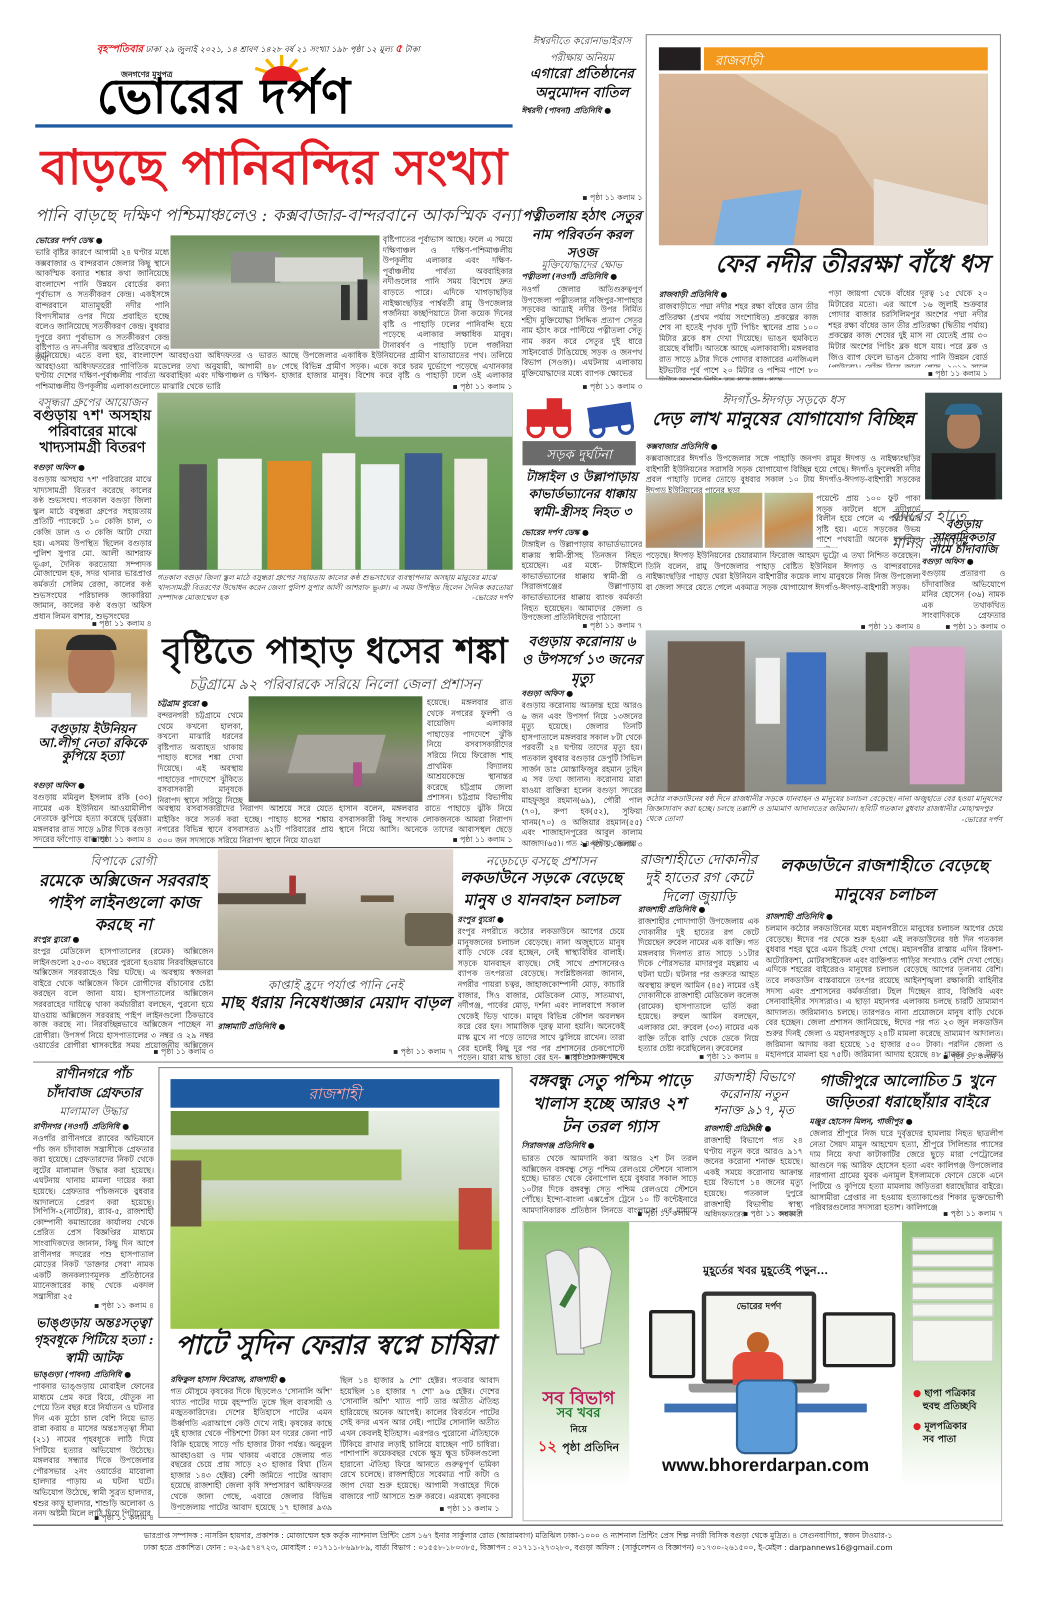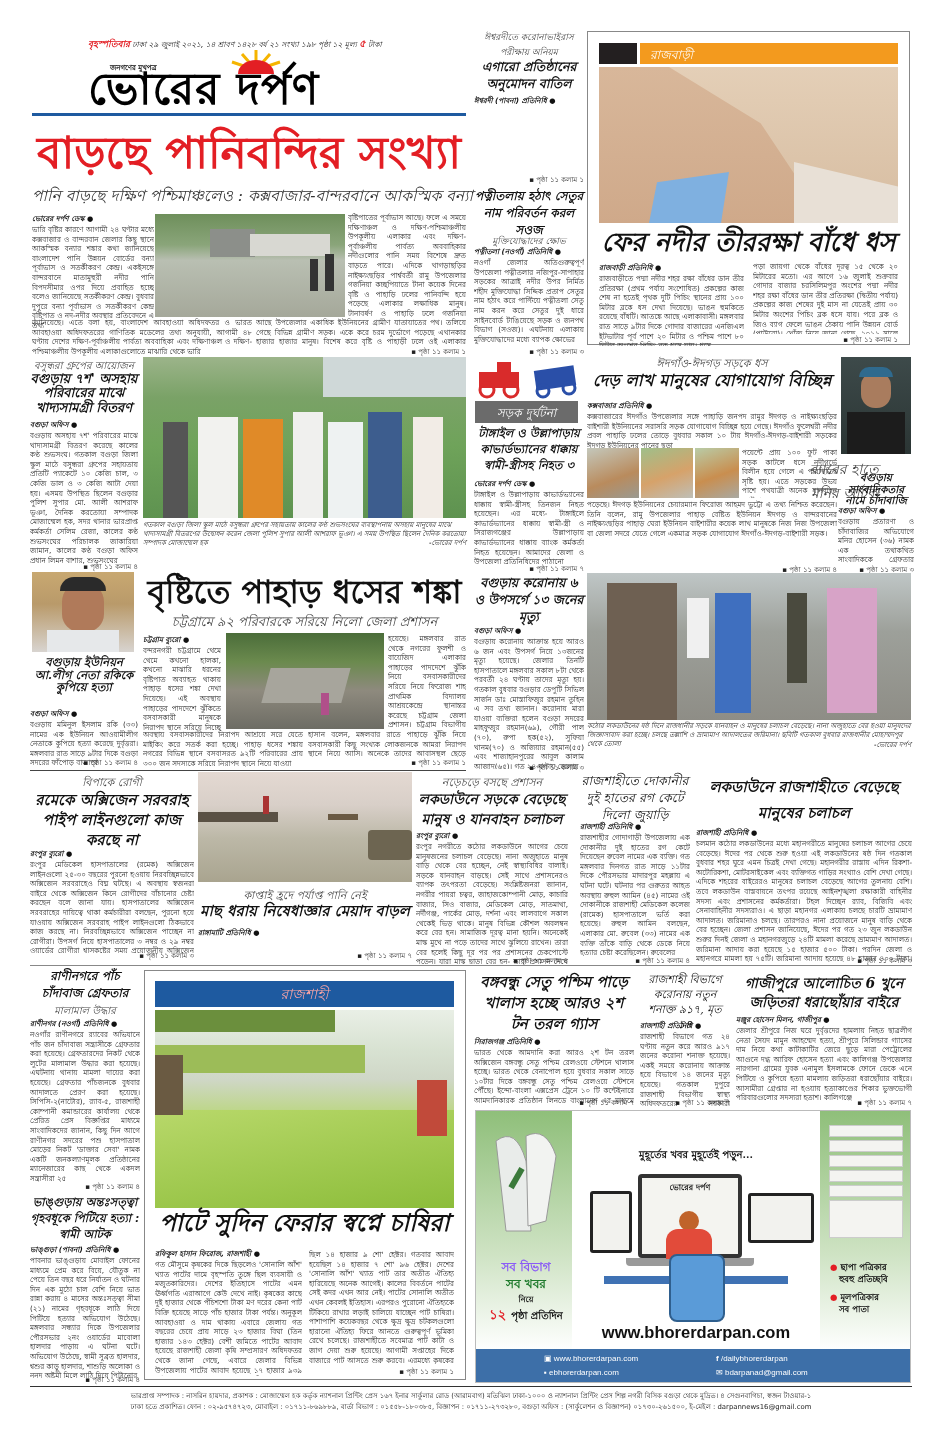--- a/index.html
+++ b/index.html
@@ -52,21 +52,21 @@
   <div style="position:absolute;left:95px;top:20px;width:80px;height:22px;background:#d8d8d2"></div>
   <div style="position:absolute;left:155px;top:45px;width:8px;height:32px;background:#333"></div>
   <div style="position:absolute;left:170px;top:40px;width:9px;height:37px;background:#333"></div>
 </div>
 <div class="abs body-text" style="left:348px;top:213px;width:118px;height:106px">বৃষ্টিপাতের পূর্বাভাস আছে। ফলে এ সময়ে দক্ষিণাঞ্চল ও দক্ষিণ-পশ্চিমাঞ্চলীয় উপকূলীয় এলাকার এবং দক্ষিণ-পূর্বাঞ্চলীয় পার্বত্য অববাহিকার নদীগুলোর পানি সময় বিশেষে দ্রুত বাড়তে পারে। এদিকে খাগড়াছড়ির নাইক্ষ্যংছড়ির পার্শ্ববর্তী রামু উপজেলার গর্জনিয়া কচ্ছপিয়াতে টানা কয়েক দিনের বৃষ্টি ও পাহাড়ি ঢলের পানিবন্দি হয়ে পড়েছে এলাকার লক্ষাধিক মানুষ। টানাবর্ষণ ও পাহাড়ি ঢলে গর্জনিয়া কচ্ছপিয়ার নিম্ন এলাকা তলিয়ে গেছে। ডুবে</div>
 <div class="abs body-text" style="left:32px;top:318px;width:220px;height:38px">জানিয়েছে। এতে বলা হয়, বাংলাদেশ আবহাওয়া অধিদফতর ও ভারত আবহাওয়া অধিদফতরের গাণিতিক মডেলের তথ্য অনুযায়ী, আগামী ৪৮ ঘণ্টায় দেশের দক্ষিণ-পূর্বাঞ্চলীয় পার্বত্য অববাহিকা এবং দক্ষিণাঞ্চল ও দক্ষিণ-পশ্চিমাঞ্চলীয় উপকূলীয় এলাকাগুলোতে মাঝারি থেকে ভারি</div>
 <div class="abs body-text" style="left:256px;top:318px;width:210px;height:28px">আছে উপজেলার একাধিক ইউনিয়নের গ্রামীণ যাতায়াতের পথ। তলিয়ে গেছে বিভিন্ন গ্রামীণ সড়ক। একে করে চরম দুর্ভোগে পড়েছে এখানকার হাজার হাজার মানুষ। বিশেষ করে বৃষ্টি ও পাহাড়ী ঢলে ওই এলাকার নিম্নাঞ্চল কচ্ছপিয়া ইউনিয়নের তিতার পাড়া।</div>
 <div class="abs jump" style="left:380px;top:346px;width:86px">▪ পৃষ্ঠা ১১ কলাম ১</div>
 
 <div class="abs kicker" style="left:30px;top:358px;width:108px;font-size:10px">বসুন্ধরা গ্রুপের আয়োজন</div>
-<div class="abs hl" style="left:30px;top:372px;width:108px;font-size:13px;font-style:italic">বগুড়ায় ৭শ' অসহায় পরিবারের মাঝে খাদ্যসামগ্রী বিতরণ</div>
+<div class="abs hl" style="left:30px;top:372px;width:108px;font-size:13px;">বগুড়ায় ৭শ' অসহায় পরিবারের মাঝে খাদ্যসামগ্রী বিতরণ</div>
 <div class="abs" style="left:30px;top:419px;width:108px">
   <div class="dateline">বগুড়া অফিস ●</div>
   <div class="body-text" style="height:134px">বগুড়ায় অসহায় ৭শ' পরিবারের মাঝে খাদ্যসামগ্রী বিতরণ করেছে কালের কণ্ঠ শুভসংঘ। গতকাল বগুড়া জিলা স্কুল মাঠে বসুন্ধরা গ্রুপের সহায়তায় প্রতিটি প্যাকেটে ১০ কেজি চাল, ৩ কেজি ডাল ও ৩ কেজি আটা দেয়া হয়। এসময় উপস্থিত ছিলেন বগুড়ার পুলিশ সুপার মো. আলী আশরাফ ভূঞা, দৈনিক করতোয়া সম্পাদক মোজাম্মেল হক, সদর থানার ভারপ্রাপ্ত কর্মকর্তা সেলিম রেজা, কালের কণ্ঠ শুভসংঘের পরিচালক জাকারিয়া জামান, কালের কণ্ঠ বগুড়া অফিস প্রধান লিমন বাশার, শুভসংঘের</div>
 </div>
 <div class="abs jump" style="left:60px;top:561px;width:78px">▪ পৃষ্ঠা ১১ কলাম ৪</div>
 <div class="abs photo" style="left:143px;top:357px;width:323px;height:161px;background:linear-gradient(180deg,#9cb48a 0%,#7aa267 25%,#6fa35a 55%,#5e9250 100%)">
   <div style="position:absolute;left:180px;top:0;width:143px;height:40px;background:#cfd8d8"></div>
   <div style="position:absolute;left:20px;top:65px;width:25px;height:96px;background:#555"></div>
   <div style="position:absolute;left:55px;top:60px;width:40px;height:101px;background:#f2f2ef"></div>
   <div style="position:absolute;left:100px;top:62px;width:40px;height:99px;background:#e08a28"></div>
@@ -182,21 +182,21 @@
 <div class="abs box" style="left:587px;top:31px;width:323px;height:314px"></div>
 <div class="abs" style="left:599px;top:43px;width:38px;height:21px;background:#231f20"></div>
 <div class="abs" style="left:640px;top:43px;width:258px;height:21px;background:#f39a1e;padding-left:10px;line-height:21px">
   <span style="color:#fff;font-family:'DejaVu Serif',serif;font-style:italic;font-size:12px">রাজবাড়ী</span>
 </div>
 <div class="abs photo" style="left:599px;top:67px;width:299px;height:156px;background:linear-gradient(180deg,#d8b79a 0%,#cfa98a 100%)">
   <div style="position:absolute;left:70px;top:0;width:229px;height:125px;background:linear-gradient(180deg,#e4cfb7,#d9c0a5);clip-path:polygon(0 0,100% 0,100% 100%,60% 100%,40% 45%)"></div>
   <div style="position:absolute;left:50px;top:105px;width:80px;height:51px;background:#7fb0e0;clip-path:polygon(10% 20%,100% 0,90% 100%,0 100%)"></div>
   <div style="position:absolute;left:195px;top:95px;width:104px;height:61px;background:#e8e0d6;clip-path:polygon(0 0,100% 40%,100% 100%,0 100%)"></div>
 </div>
-<div class="abs hl" style="left:599px;top:228px;width:299px;font-size:26px;font-style:italic">ফের নদীর তীররক্ষা বাঁধে ধস</div>
+<div class="abs hl" style="left:625px;top:228px;width:299px;font-size:22px;font-style:italic">ফের নদীর তীররক্ষা বাঁধে ধস</div>
 <div class="abs" style="left:599px;top:262px;width:145px">
   <div class="dateline">রাজবাড়ী প্রতিনিধি ●</div>
   <div class="body-text" style="height:72px">রাজবাড়ীতে পদ্মা নদীর শহর রক্ষা বাঁধের ডান তীর প্রতিরক্ষা (প্রথম পর্যায় সংশোধিত) প্রকল্পের কাজ শেষ না হতেই পৃথক দুটি পিচিং স্থানের প্রায় ১০০ মিটার ব্লকে ধস দেখা দিয়েছে। ভাঙন হুমকিতে রয়েছে বাঁধটি। আতঙ্কে আছে এলাকাবাসী। মঙ্গলবার রাত সাড়ে ৯টার দিকে গোদার বাজারের এনজিএল ইটভাটার পূর্ব পাশে ২০ মিটার ও পশ্চিম পাশে ৮০ মিটার অংশের পিচিং ব্লক ধসে যায়। ধসে</div>
 </div>
 <div class="abs body-text" style="left:753px;top:262px;width:145px;height:72px">পড়া জায়গা থেকে বাঁধের দূরত্ব ১৫ থেকে ২০ মিটারের মতো। এর আগে ১৬ জুলাই শুক্রবার গোদার বাজার চরসিলিমপুর অংশের পদ্মা নদীর শহর রক্ষা বাঁধের ডান তীর প্রতিরক্ষা (দ্বিতীয় পর্যায়) প্রকল্পের কাজ শেষের দুই মাস না যেতেই প্রায় ৩০ মিটার অংশের পিচিং ব্লক ধসে যায়। পরে ব্লক ও জিও ব্যাগ ফেলে ভাঙন ঠেকায় পানি উন্নয়ন বোর্ড (পাউবো)। খোঁজ নিয়ে জানা গেছে, ২০১৯ সালে জুলাইতে শুরু হওয়া</div>
 <div class="abs jump" style="left:820px;top:334px;width:78px">▪ পৃষ্ঠা ১১ কলাম ১</div>
 
 <div class="abs kicker" style="left:587px;top:355px;width:250px;font-size:11px">ঈদগাঁও-ঈদগড় সড়কে ধস</div>
 <div class="abs hl" style="left:587px;top:372px;width:250px;font-size:16.5px;font-style:italic;white-space:nowrap">দেড় লাখ মানুষের যোগাযোগ বিচ্ছিন্ন</div>
 <div class="abs" style="left:587px;top:400px;width:250px">
@@ -290,36 +290,36 @@
 </div>
 <div class="abs jump" style="left:560px;top:1097px;width:74px">▪ পৃষ্ঠা ১১ কলাম ৭</div>
 
 <div class="abs hl" style="left:640px;top:972px;width:90px;font-size:11px;font-style:italic;font-weight:normal;line-height:15px">রাজশাহী বিভাগে করোনায় নতুন শনাক্ত ৯১৭, মৃত ১৪</div>
 <div class="abs" style="left:640px;top:1020px;width:90px">
   <div class="dateline">রাজশাহী প্রতিনিধি ●</div>
   <div class="body-text" style="height:74px">রাজশাহী বিভাগে গত ২৪ ঘণ্টায় নতুন করে আরও ৯১৭ জনের করোনা শনাক্ত হয়েছে। একই সময়ে করোনায় আক্রান্ত হয়ে বিভাগে ১৪ জনের মৃত্যু হয়েছে। গতকাল দুপুরে রাজশাহী বিভাগীয় স্বাস্থ্য অধিদফতরের সহকারী পরিচালক নাজমা আক্তার স্বাক্ষরিত প্রতিবেদন</div>
 </div>
 <div class="abs jump" style="left:655px;top:1097px;width:75px">▪ পৃষ্ঠা ১১ কলাম ৭</div>
 
-<div class="abs hl" style="left:736px;top:974px;width:176px;font-size:14px;font-style:italic;line-height:19px">গাজীপুরে আলোচিত 6 খুনে জড়িতরা ধরাছোঁয়ার বাইরে</div>
+<div class="abs hl" style="left:736px;top:974px;width:176px;font-size:14px;font-style:italic;line-height:19px">গাজীপুরে আলোচিত 5 খুনে জড়িতরা ধরাছোঁয়ার বাইরে</div>
 <div class="abs" style="left:736px;top:1014px;width:176px">
   <div class="dateline">মঞ্জুর হোসেন মিলন, গাজীপুর ●</div>
   <div class="body-text" style="height:82px">জেলার শ্রীপুরে নিজ ঘরে দুর্বৃত্তদের হামলায় নিহত ছাত্রলীগ নেতা সৈয়দ মামুন আহম্মেদ হত্যা, শ্রীপুরে সিলিন্ডার গ্যাসের দাম নিয়ে কথা কাটাকাটির জেরে ছুড়ে মারা পেট্রোলের আগুনে দগ্ধ আরিফ হোসেন হত্যা এবং কালিগঞ্জ উপজেলার নারগানা গ্রামের যুবক এনামুল ইসলামকে ফোনে ডেকে এনে পিটিয়ে ও কুপিয়ে হত্যা মামলায় জড়িতরা ধরাছোঁয়ার বাইরে। আসামীরা গ্রেপ্তার না হওয়ায় হত্যাকাণ্ডের শিকার ভুক্তভোগী পরিবারগুলোর সদস্যরা হতাশ। কালিগঞ্জে</div>
 </div>
 <div class="abs jump" style="left:830px;top:1097px;width:82px">▪ পৃষ্ঠা ১১ কলাম ৭</div>
 
 <div class="abs" style="left:475px;top:1110px;width:436px;height:273px;background:#fff;border:1px solid #bbb;overflow:hidden">
 
   <div style="position:absolute;left:0;top:0;width:96px;height:240px;background:linear-gradient(180deg,#8fbf7a 0%,#cfe3c4 60%,#ffffff 100%)"></div>
   <svg width="80" height="120" viewBox="0 0 80 120" style="position:absolute;left:10px;top:10px">
     <path d="M10 20 Q30 5 40 40 L45 110 L20 110 Z" fill="#e9ecea" stroke="#9a9a9a"></path>
     <path d="M40 15 Q60 5 70 35 L60 100 L42 105 Z" fill="#f2f3f1" stroke="#9a9a9a"></path>
     <rect x="20" y="55" width="22" height="6" fill="#3b7a3b" transform="rotate(-60 30 58)"></rect>
   </svg>
-  <div style="position:absolute;left:8px;top:147px;width:84px;text-align:center;font-family:'DejaVu Serif',serif;font-weight:bold;font-size:12px;color:#8b5cf6">সব বিভাগ</div>
+  <div style="position:absolute;left:8px;top:147px;width:84px;text-align:center;font-family:'DejaVu Serif',serif;font-weight:bold;font-size:16px;color:#be185d">সব বিভাগ</div>
   <div style="position:absolute;left:8px;top:164px;width:84px;text-align:center;font-family:'DejaVu Serif',serif;font-weight:bold;font-size:12px;color:#1e7a2c">সব খবর</div>
   <div style="position:absolute;left:8px;top:182px;width:84px;text-align:center;font-size:8px;font-weight:bold">নিয়ে</div>
   <div style="position:absolute;left:8px;top:193px;width:84px;text-align:center;white-space:nowrap">
     <span style="color:#e31e24;font-weight:bold;font-size:13px">১২</span>
     <span style="font-size:10px;font-weight:bold">পৃষ্ঠা প্রতিদিন</span>
   </div>
 
   <div style="position:absolute;left:344px;top:0;width:92px;height:240px;background:linear-gradient(180deg,#8fbf7a 0%,#cfe3c4 60%,#ffffff 100%)"></div>
   <div style="position:absolute;left:353px;top:14px;width:74px;height:116px">
     <div style="height:12px;margin-bottom:3px;background:#f4f4f1;border:1px solid #ccc"></div>
@@ -352,23 +352,17 @@
     <div style="width:100%;height:100%;background:#f2f2ee"></div>
   </div>
   <div style="position:absolute;left:188px;top:100px;width:50px;height:60px">
     <div style="position:absolute;left:15px;top:0;width:20px;height:20px;border-radius:50%;background:#c0632a"></div>
     <div style="position:absolute;left:2px;top:18px;width:46px;height:30px;border-radius:12px 12px 0 0;background:#e24b3a"></div>
   </div>
   <div style="position:absolute;left:128px;top:165px;width:184px;height:8px;background:#3f72b4"></div>
   <div style="position:absolute;left:193px;top:143px;width:56px;height:68px;background:#5a9bd8;border-radius:8px;border:2px solid #2f5f8e"></div>
   <div style="position:absolute;left:96px;top:212px;width:248px;text-align:center;font-family:'Liberation Sans',sans-serif;font-weight:bold;font-size:16.5px;color:#111">www.bhorerdarpan.com</div>
 
-  <div style="position:absolute;left:0;top:238px;width:436px;height:35px;background:#3d6fa8;color:#fff;font-family:'Liberation Sans',sans-serif;font-size:8px">
-    <div style="position:absolute;left:68px;top:5px"><span>▣</span> <span>www.bhorerdarpan.com</span></div>
-    <div style="position:absolute;left:68px;top:19px"><span>▪</span> <span>ebhorerdarpan.com</span></div>
-    <div style="position:absolute;left:240px;top:5px"><span style="font-weight:bold">f</span> <span>/dailybhorerdarpan</span></div>
-    <div style="position:absolute;left:240px;top:19px"><span>✉</span> <span>bdarpanad@gmail.com</span></div>
-  </div>
 </div>
 
 <div class="abs" style="left:30px;top:1386px;width:882px;height:1px;background:#333"></div>
 <div class="abs" style="left:30px;top:1390px;width:882px;font-size:6.9px;text-align:center;white-space:nowrap;overflow:hidden;color:#222">ভারপ্রাপ্ত সম্পাদক : নাসরিন হায়দার, প্রকাশক : মোজাম্মেল হক কর্তৃক ন্যাশনাল প্রিন্টিং প্রেস ১৬৭ ইনার সার্কুলার রোড (আরামবাগ) মতিঝিল ঢাকা-১০০০ ও ন্যাশনাল প্রিন্টিং প্রেস শিল্প নগরী বিসিক বগুড়া থেকে মুদ্রিত। ৪ সেগুনবাগিচা, স্বজন টাওয়ার-১</div>
 <div class="abs" style="left:30px;top:1401px;width:882px;font-size:6.9px;text-align:center;white-space:nowrap;overflow:hidden;color:#222">ঢাকা হতে প্রকাশিত। ফোন : ০২-৯৫৭৪৭২৩, মোবাইল : ০১৭১১-৮৬৯৮৮৯, বার্তা বিভাগ : ০১৫৫৮-১৮০৩৮৫, বিজ্ঞাপন : ০১৭১১-২৭৩২৮০, বগুড়া অফিস : (সার্কুলেশন ও বিজ্ঞাপন) ০১৭৩০-২৬১৫০০, ই-মেইল : darpannews16@gmail.com</div>
 
 </body></html>

